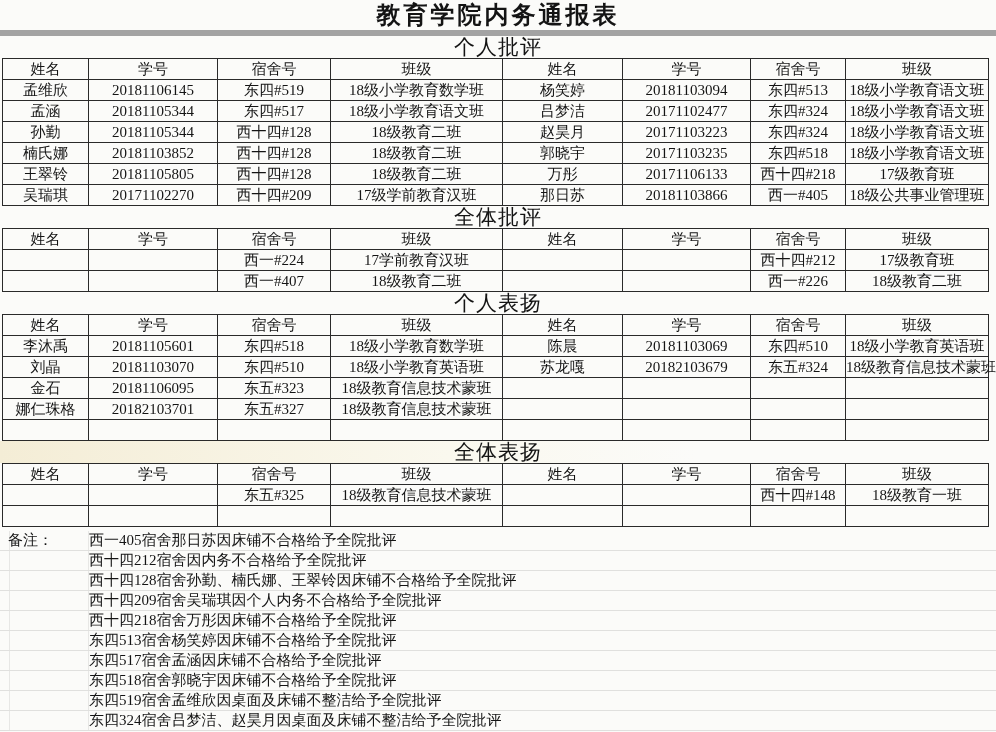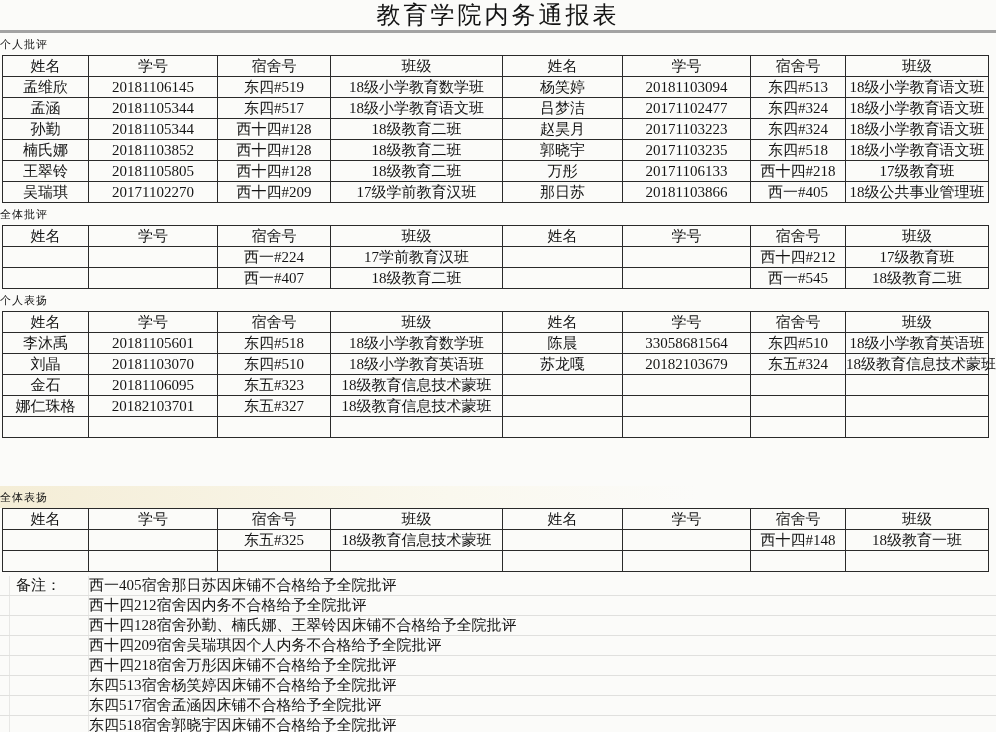--- a/index.html
+++ b/index.html
@@ -3,46 +3,45 @@
 <meta charset="utf-8">
 <style>
   html,body{margin:0;padding:0;background:#fbfbf9;}
   .sheet{
     position:relative;width:996px;height:732px;overflow:hidden;
     background:#fbfbf9;color:#141414;
     font-family:"Liberation Serif","DejaVu Serif",serif;
   }
   .title{
     height:30px;line-height:30px;text-align:center;
-    font-size:24px;font-weight:normal;letter-spacing:3px;
-    border-bottom:3px solid #a3a3a3;
+    font-size:24px;font-weight:bold;letter-spacing:3px;
+    border-bottom:6px solid #a3a3a3;
   }
   .section-label{
-    height:22px;line-height:22px;
-    font-size:11px;letter-spacing:1px;
+    height:22px;line-height:22px;text-align:center;
+    font-size:21px;letter-spacing:1px;
   }
   .section-label.cream{
     background:linear-gradient(90deg,#f4edd6 0%,#faf8ee 45%,#fbfbf9 70%);
-    margin-top:48px;
   }
   table.report{
     border-collapse:collapse;table-layout:fixed;
     width:986px;margin-left:2px;
   }
   table.report td{
     border:1px solid #2a2a2a;height:20px;padding:0;
     text-align:center;font-size:15px;line-height:20px;
     white-space:nowrap;overflow:visible;
   }
   .remarks{position:relative;margin-top:4px;}
   .remark-row{
     position:relative;height:19px;line-height:19px;
     border-bottom:1px solid #e0e0de;font-size:15px;white-space:nowrap;
   }
-  .remark-label{position:absolute;left:16px;top:0;}
+  .remark-label{position:absolute;left:8px;top:0;}
   .remark-text{position:absolute;left:89px;top:0;}
   .vline{position:absolute;top:0;bottom:0;width:1px;background:#e7e7e5;}
 </style>
 </head>
 <body>
 
 <div class="sheet">
 
   <div class="title">教育学院内务通报表</div>
 
@@ -165,21 +164,21 @@
           <td>西十四#212</td>
           <td>17级教育班</td>
         </tr>
         <tr>
           <td></td>
           <td></td>
           <td>西一#407</td>
           <td>18级教育二班</td>
           <td></td>
           <td></td>
-          <td>西一#545</td>
+          <td>西一#226</td>
           <td>18级教育二班</td>
         </tr>
       </tbody>
   </table>
 
   <div class="section-label">个人表扬</div>
   <table class="report">
     <colgroup>
       <col style="width:86px">
         <col style="width:129px">
@@ -200,21 +199,21 @@
           <td>学号</td>
           <td>宿舍号</td>
           <td>班级</td>
         </tr>
         <tr>
           <td>李沐禹</td>
           <td>20181105601</td>
           <td>东四#518</td>
           <td>18级小学教育数学班</td>
           <td>陈晨</td>
-          <td>33058681564</td>
+          <td>20181103069</td>
           <td>东四#510</td>
           <td>18级小学教育英语班</td>
         </tr>
         <tr>
           <td>刘晶</td>
           <td>20181103070</td>
           <td>东四#510</td>
           <td>18级小学教育英语班</td>
           <td>苏龙嘎</td>
           <td>20182103679</td>

